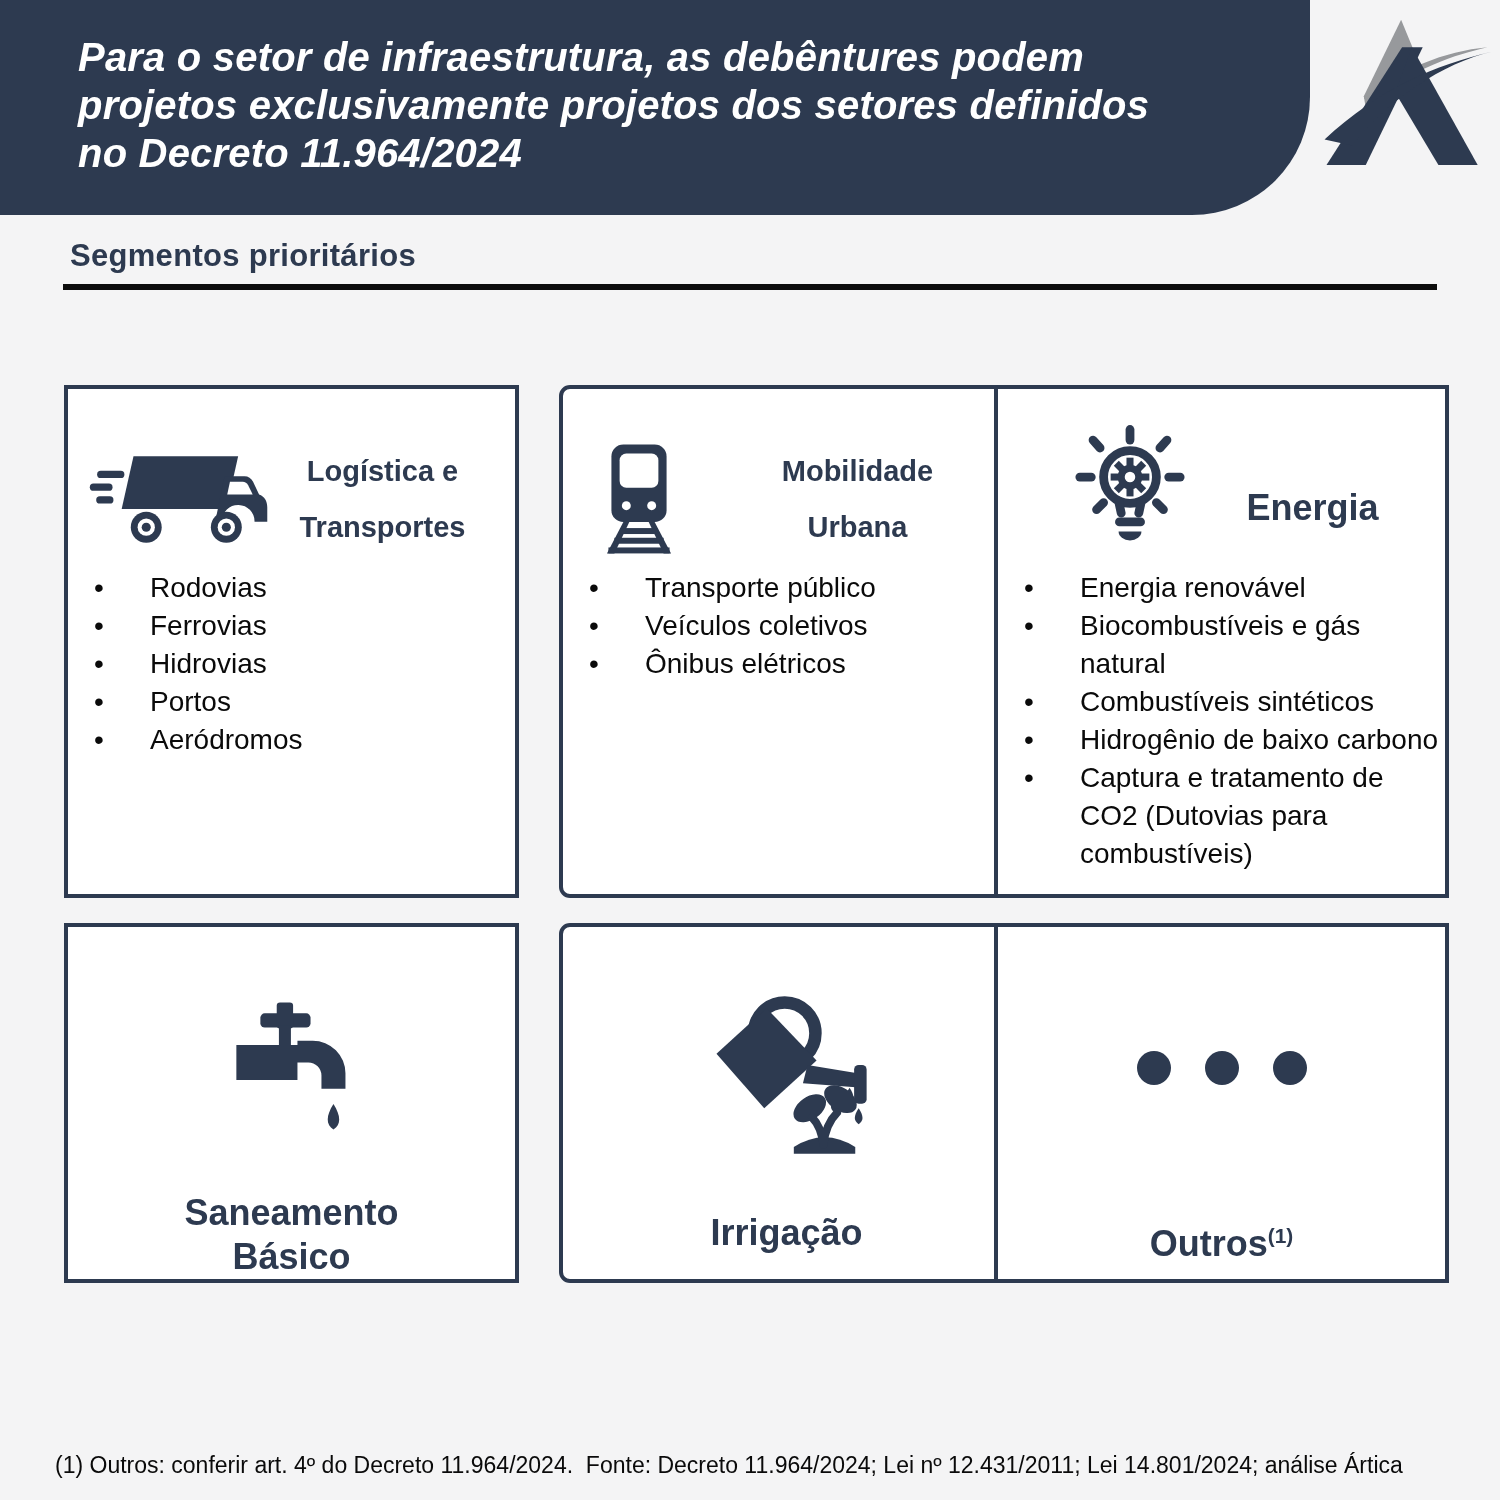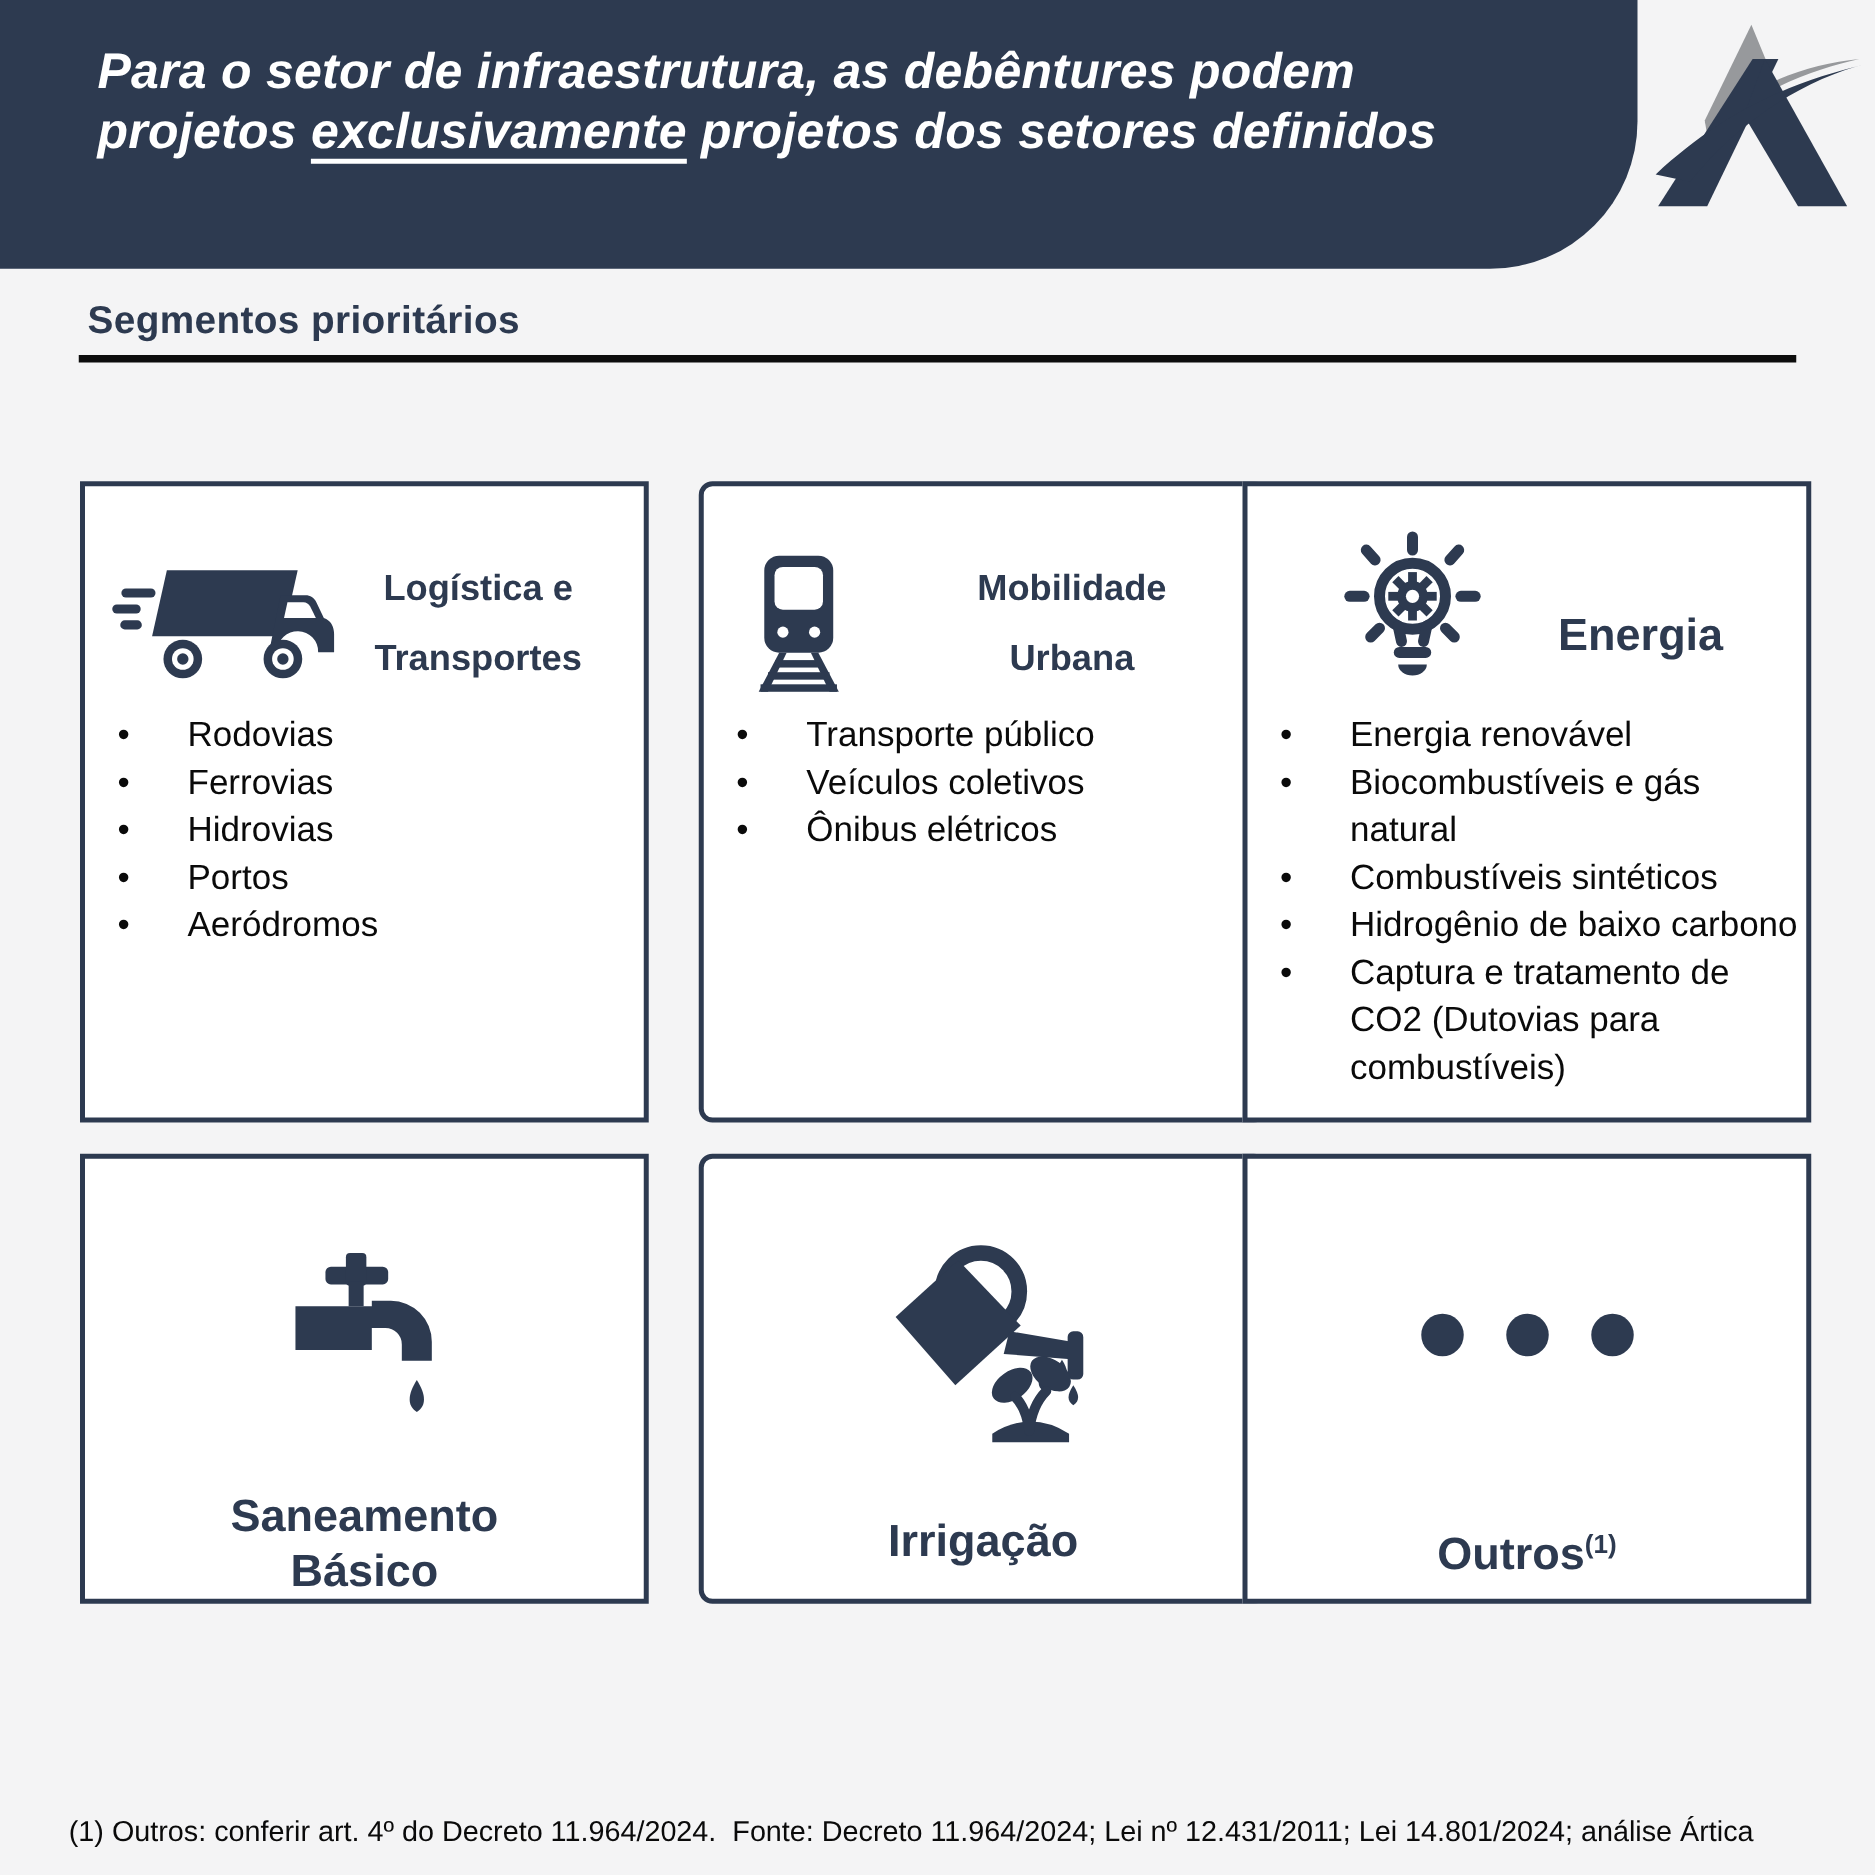--- a/index.html
+++ b/index.html
@@ -20,21 +20,21 @@
   .banner{
     position:absolute;left:0;top:0;width:1310px;height:215px;
     background:var(--navy);border-bottom-right-radius:118px;
     box-sizing:border-box;padding:33px 30px 0 78px;
   }
   .headline{
     color:#fff;font-size:40px;line-height:48px;font-weight:bold;font-style:italic;
     letter-spacing:0.2px;
   }
   .headline .u{
-    text-decoration:underline;text-decoration-thickness:4px;text-underline-offset:9px;
+    text-decoration-thickness:4px;text-underline-offset:9px;
   }
   
   .logo{position:absolute;left:1318px;top:6px;width:178px;height:162px;}
   
   .section-title{
     position:absolute;left:70px;top:238px;
     color:var(--navy);font-size:31px;font-weight:bold;letter-spacing:0.3px;
   }
   .section-divider{
     position:absolute;left:63px;top:284px;width:1374px;height:6px;
@@ -88,20 +88,21 @@
 </style>
 </head>
 <body>
 
 <div class="stage">
 
   <div class="banner">
     <div class="headline">
       <div>Para o setor de infraestrutura, as debêntures podem</div>
       <div><span>projetos </span><span class="u">exclusivamente</span><span> projetos dos setores definidos</span></div>
+      <div>no Decreto 11.964/2024</div>
     </div>
   </div>
 
   <svg class="logo" viewBox="0 0 180 165" aria-hidden="true">
     <polygon points="84,14 103,60 52,128 46,92" fill="var(--logo_gray)"></polygon>
     <path d="M52 98 C100 62 138 50 172 42 C128 46 84 64 46 94 Z" fill="var(--logo_gray)"></path>
     <polygon points="85,42 106,42 48,162 8,162" fill="var(--navy)"></polygon>
     <polygon points="95,42 162,162 122,162 78,88" fill="var(--navy)"></polygon>
     <path d="M6 136 C62 84 118 60 178 46 C126 58 70 96 34 142 Z" fill="var(--navy)"></path>
   </svg>

